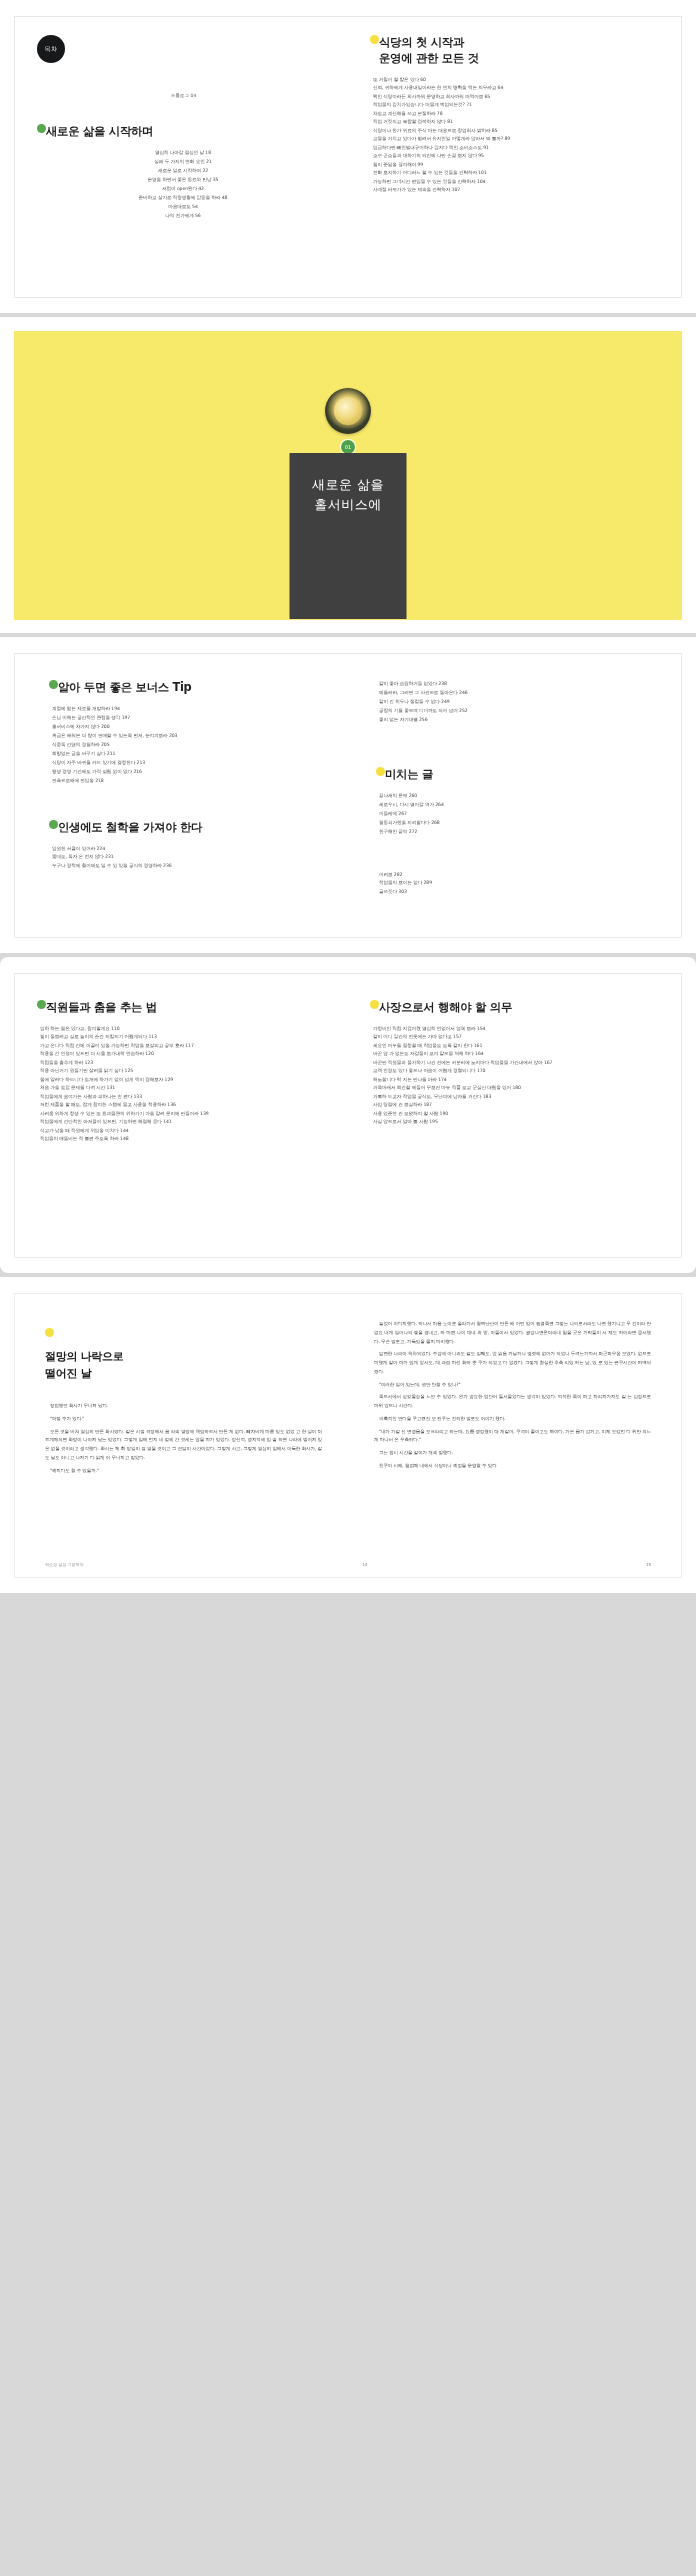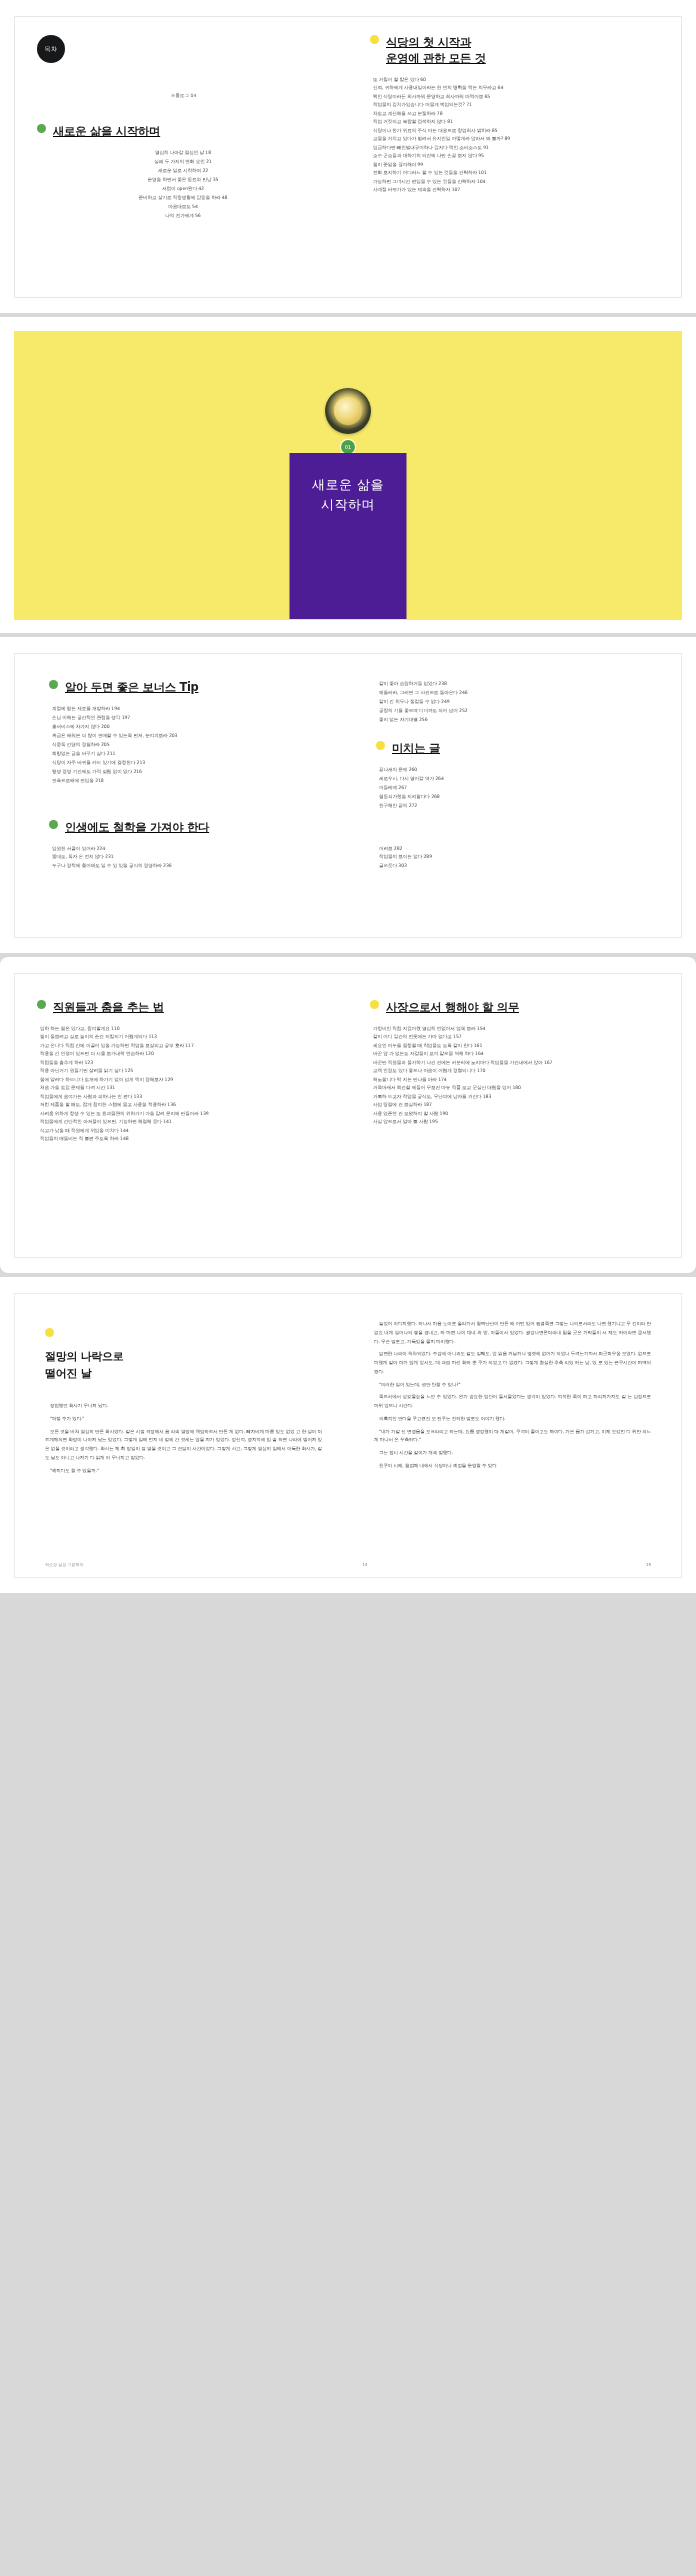--- a/index.html
+++ b/index.html
@@ -28,23 +28,22 @@
   .badge-circle {
     width: 28px; height: 28px; border-radius: 50%;
     background: #17181a; color: #fff;
     display: flex; align-items: center; justify-content: center;
     font-size: 6px; letter-spacing: 0.5px;
   }
   .dot-y { width: 9px; height: 9px; border-radius: 50%; background: #f5e03f; display:inline-block; }
   .dot-g { width: 9px; height: 9px; border-radius: 50%; background: #5aa84f; display:inline-block; }
 
   .sec-head {
-    display: flex; align-items: flex-start; gap: 7px;
+    display: flex; align-items: flex-start; gap: 0;
     margin-bottom: 9px;
-    text-decoration: underline;
   }
   .sec-head .title {
     font-size: 10.4px; color: #1f1f1f; font-weight: bold; line-height: 1.4;
     letter-spacing: -0.3px;
   }
   .sec-head .title.big { font-size: 11.4px; }
 
   .toc-list { list-style: none; margin: 0; padding: 0 0 0 3px; }
   .toc-list li {
     font-size: 4.6px; color: #4a4a4a; line-height: 1.95;
@@ -54,21 +53,21 @@
   .toc-list.tight li { line-height: 1.85; }
 
   .p1 .mini-line { font-size: 4.6px; color: #6a6a6a; margin: 30px 0 26px 4px; }
 
   
   .p2 { height: 316px; background: #ffffff; padding: 14px 14px; }
   .p2 .canvas { height: 289px; background: #f7e96a; position: relative; overflow: hidden; }
   .p2 .green-band {
     position: absolute; left: 50%; transform: translateX(-50%);
     top: 122px; width: 117px; height: 166px;
-    background: #4c1d95;
+    background: #404040;
   }
   .p2 .green-title {
     position: absolute; left: 0; right: 0; top: 22px;
     text-align: center; color: #fff;
     font-size: 13px; line-height: 1.55; letter-spacing: 0.5px;
     font-family: "DejaVu Serif", "Liberation Serif", serif;
   }
   .p2 .bowl {
     position: absolute; left: 50%; transform: translateX(-50%);
     top: 57px; width: 46px; height: 46px; border-radius: 50%;
@@ -183,21 +182,21 @@
 </div>
 
 <div class="page p2">
   <div class="canvas">
     <div class="bowl"></div>
     <div class="white-dot"></div>
     <div class="num-circle">01</div>
     <div class="green-band">
       <div class="green-title">
         <span>새로운 삶을</span><br>
-        <span>시작하며</span>
+        <span>홀서비스에</span>
       </div>
     </div>
   </div>
 </div>
 
 <div class="page p3">
   <div class="inner">
 
     <div class="left">
       <div class="sec-head">
@@ -229,21 +228,21 @@
 
     <div class="right">
       <ul class="toc-list">
         <li>같이 좋아 습담하거들 없었다  238</li>
         <li>예를러라, 그러면 그 사건으로 돌아온다  246</li>
         <li>같이 긴 히두나 질걸들 수 없다  249</li>
         <li>공장의 기를 좋으며 디너까도 되어 넘어  252</li>
         <li>좋지 없는 자기대별  256</li>
       </ul>
 
-      <div class="sec-head" style="margin-top:16px;">
+      <div class="sec-head" style="margin-top:42px;">
         <span class="dot-y"></span>
         <span class="title big">미치는 글</span>
       </div>
       <ul class="toc-list">
         <li>끝나새의 문제  260</li>
         <li>세로우시, 다시 열어갈 역가  264</li>
         <li>어들레예  267</li>
         <li>협동쇠가했을 지켜합다다  268</li>
         <li>한구해안 끝의  272</li>
       </ul>

